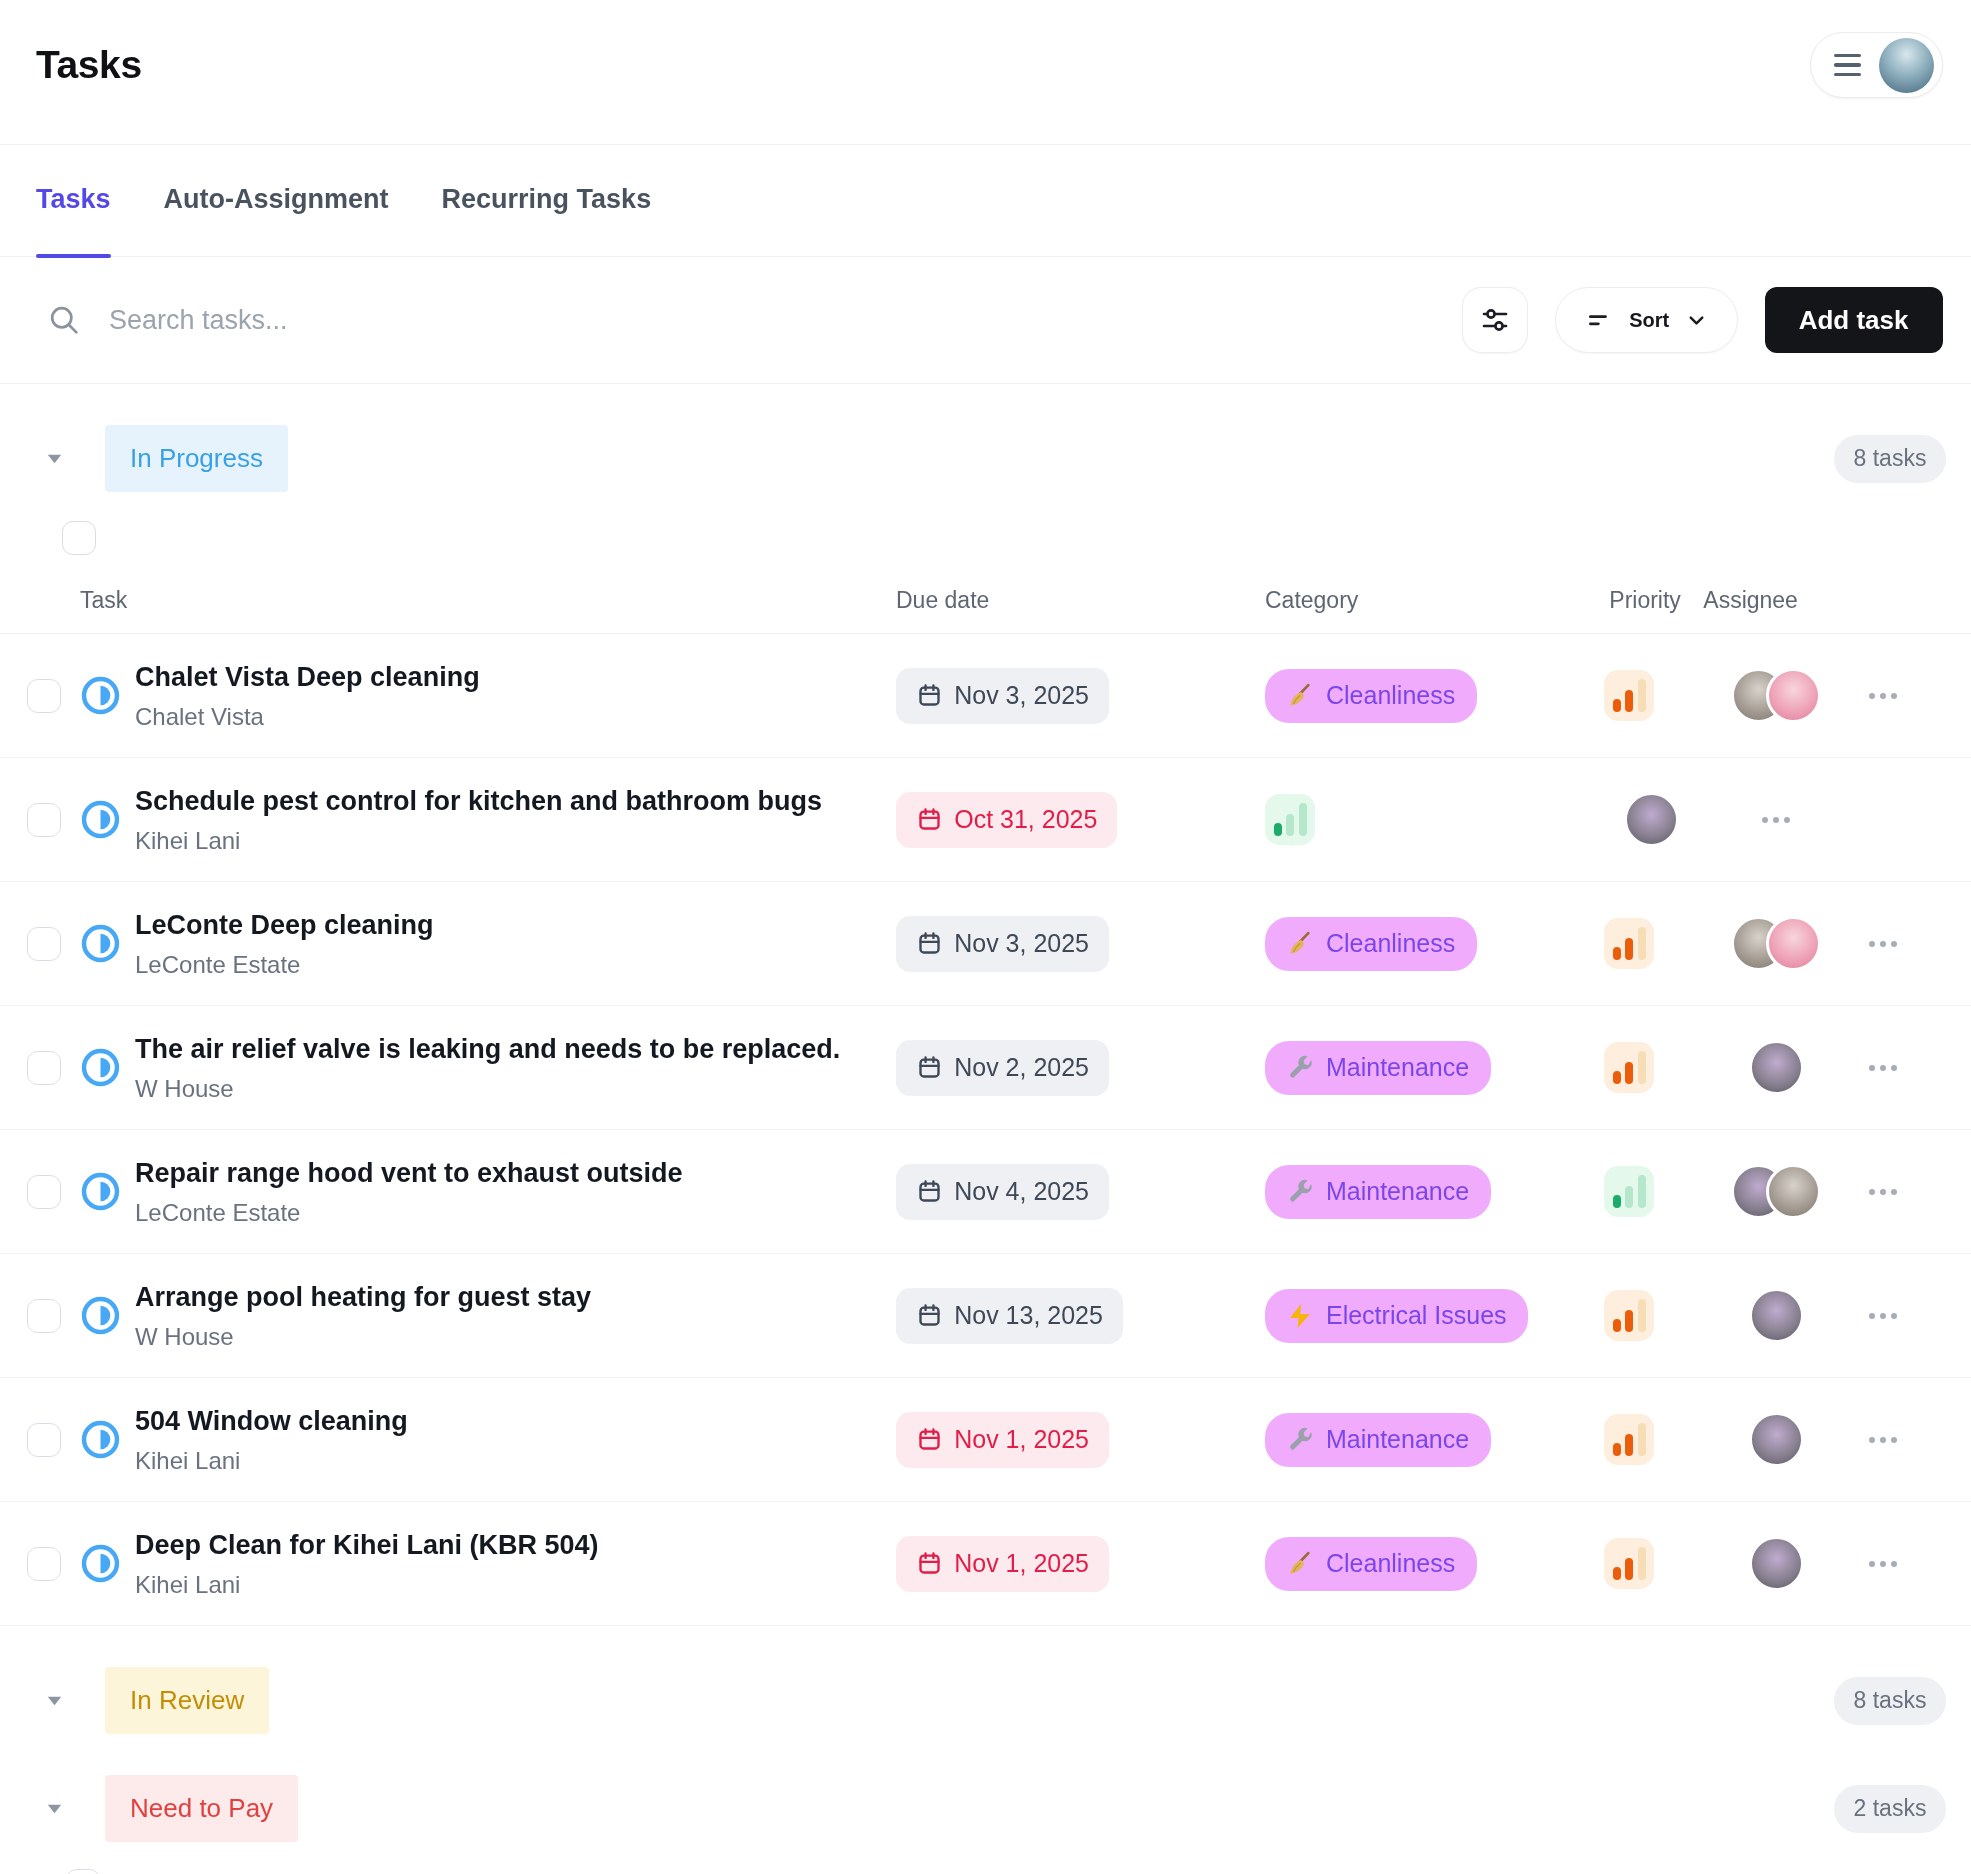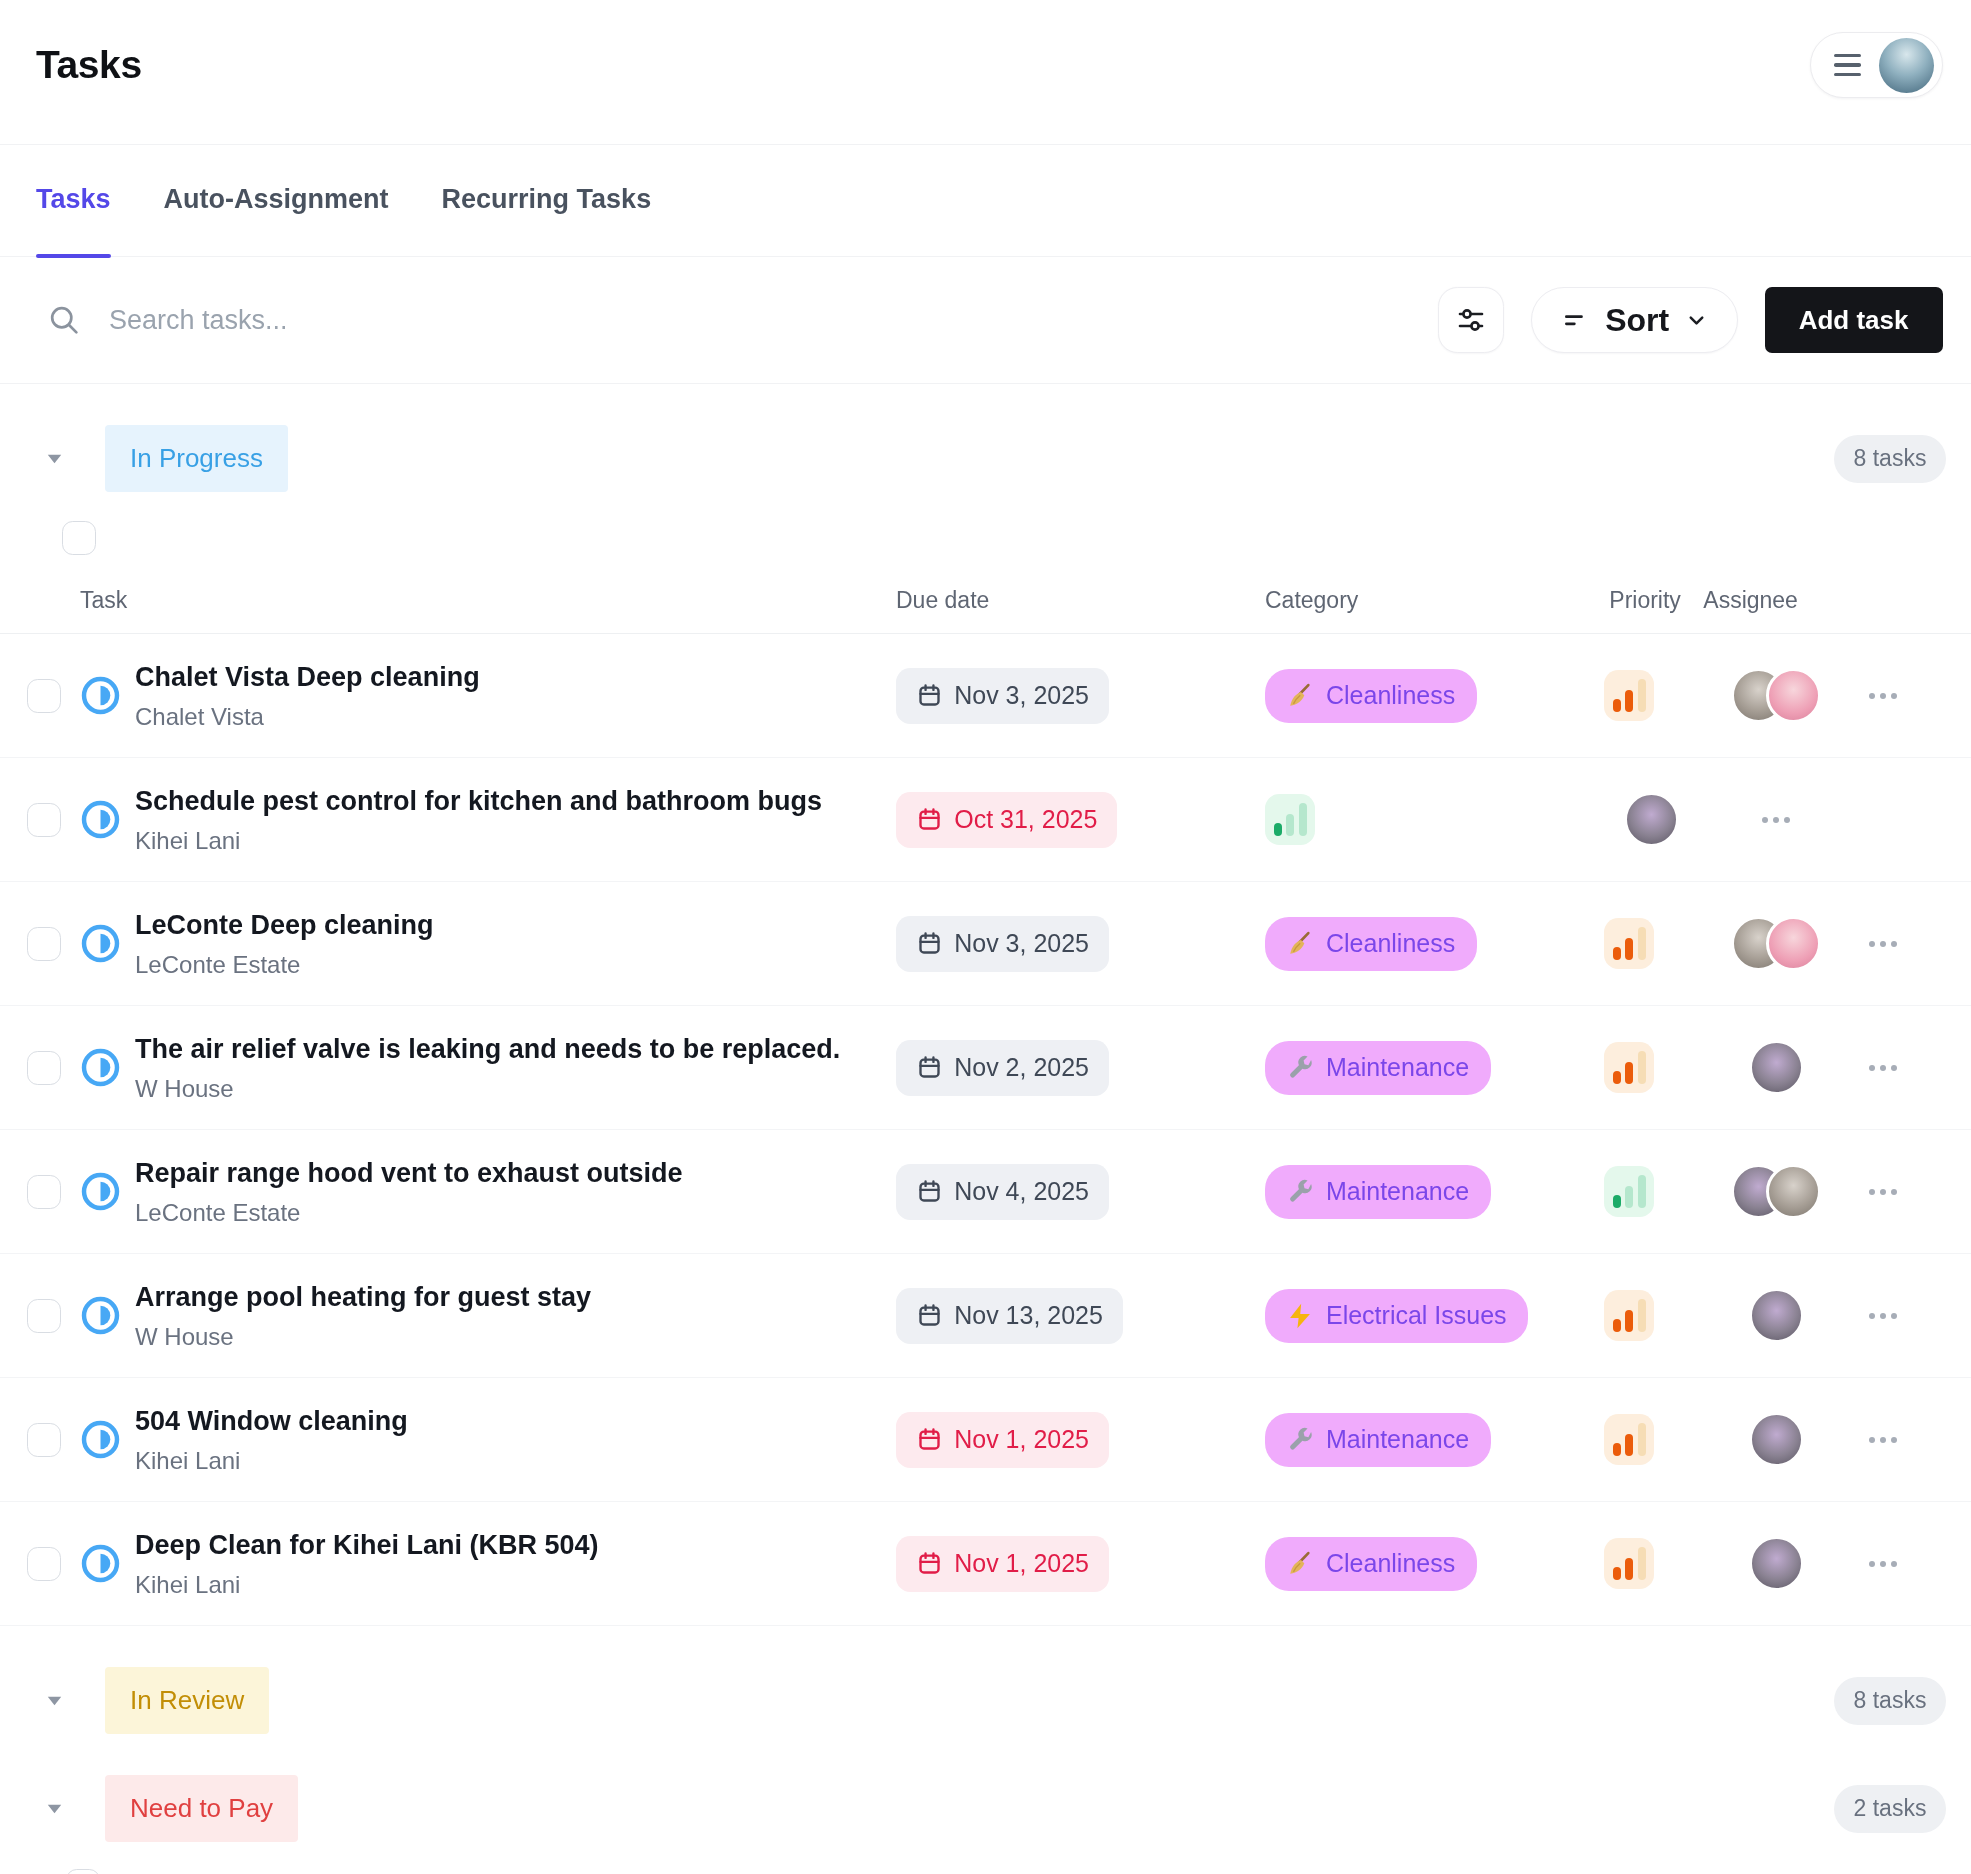--- a/index.html
+++ b/index.html
@@ -23,22 +23,22 @@
   .tab.active { color:#5448e8; }
   .tab.active::after { content:""; position:absolute; left:0; right:0; bottom:-1.8px; height:4.5px; border-radius:2.7px; background:#5448e8; }
 
   
   .toolbar { display:flex; align-items:center; padding:30px 28.5px 30px 46px; border-bottom:1.3px solid #f1f2f4; gap:27px; }
   .search-wrap { display:flex; align-items:center; gap:27px; flex:1; }
   .search-wrap svg { flex:none; }
   .search-input { border:none; outline:none; font-size:27px; flex:1; color:#333; font-family:"Liberation Sans", sans-serif; }
   .search-input::placeholder { color:#9aa3ae; }
   .icon-btn { width:66px; height:66px; border:1.3px solid #ededf1; border-radius:19.6px; background:#fff; display:flex; align-items:center; justify-content:center; box-shadow:0 0.9px 1.8px rgba(16,24,40,.04); cursor:pointer; flex:none; }
-  .sort-btn { height:66px; border:1.3px solid #ededf1; border-radius:34px; background:#fff; display:flex; align-items:center; gap:16px; padding:0 28.5px; font-size:32px; font-weight:700; color:#16181d; box-shadow:0 0.9px 1.8px rgba(16,24,40,.04); cursor:pointer; flex:none; }
-  .add-btn { height:66px; border:none; border-radius:7px; background:#141519; color:#fff; font-size:26px; font-weight:700; padding:0 34px; font-family:"Liberation Sans", sans-serif; cursor:pointer; flex:none; }
+  .sort-btn { height:66px; border:1.3px solid #ededf1; border-radius:34px; background:#fff; display:flex; align-items:center; gap:16px; padding:0 28.5px; font-size:20px; font-weight:700; color:#16181d; box-shadow:0 0.9px 1.8px rgba(16,24,40,.04); cursor:pointer; flex:none; }
+  .add-btn { height:66px; border:none; border-radius:12px; background:#141519; color:#fff; font-size:26px; font-weight:700; padding:0 34px; font-family:"Liberation Sans", sans-serif; cursor:pointer; flex:none; }
 
   
   .section-head { display:flex; align-items:center; padding:0 25px 0 43px; margin-top:41px; }
   .caret { width:23px; display:flex; flex:none; cursor:pointer; }
   .badge { margin-left:39px; font-size:26px; font-weight:500; padding:18px 25px; border-radius:4px; }
   .b-progress { background:#e6f3fd; color:#38a0e5; }
   .b-review   { background:#fcf5d9; color:#c28e06; }
   .b-pay      { background:#fdeaea; color:#e04040; }
   .count-pill { margin-left:auto; background:#eef0f3; color:#69717f; font-size:23px; font-weight:500; padding:10.7px 19.6px; border-radius:890px; }
 

